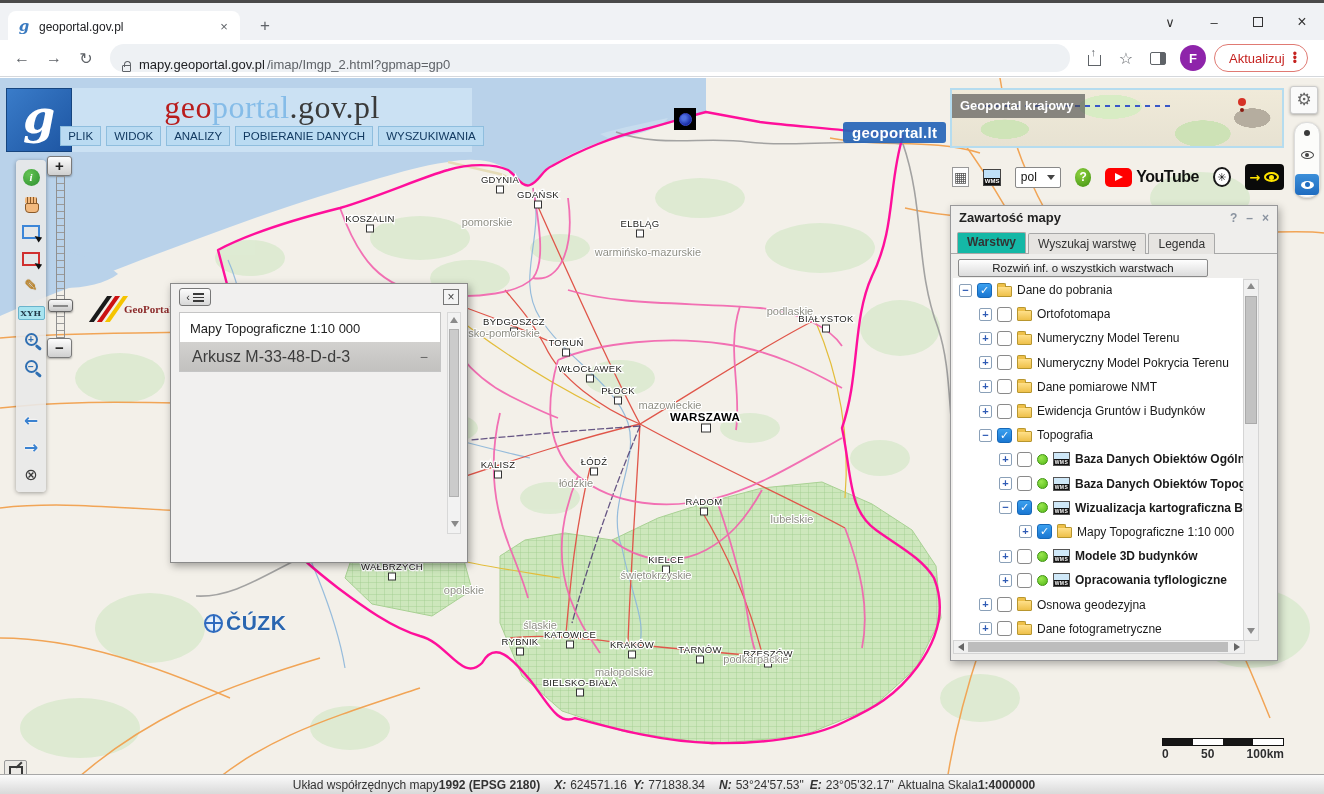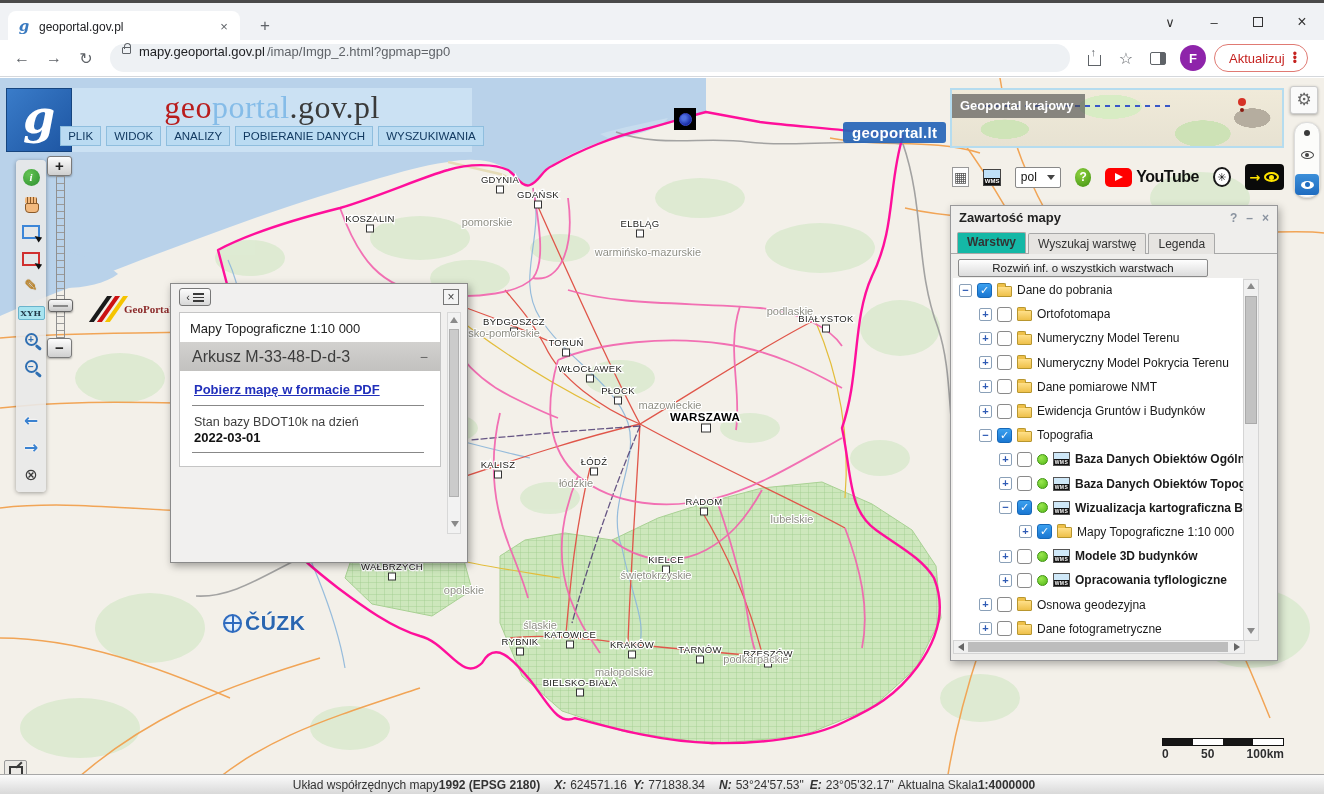--- a/index.html
+++ b/index.html
@@ -10,21 +10,21 @@
   .tab { position:absolute; left:8px; top:8px; width:232px; height:32px; background:#fff; border-radius:8px 8px 0 0; display:flex; align-items:center; padding:0 8px; gap:7px; }
   .tab-favicon { width:16px; height:16px; font:italic 700 15px/14px "DejaVu Serif",serif; color:#3a7ac0; text-align:center; }
   .tab-title { font-size:12px; color:#202124; flex:1; white-space:nowrap; overflow:hidden; }
   .tab-close { font-size:13px; color:#5f6368; width:16px; height:16px; line-height:15px; text-align:center; border-radius:50%; cursor:pointer; }
   .new-tab { position:absolute; left:252px; top:10px; width:26px; height:26px; font-size:17px; color:#5f6368; text-align:center; line-height:25px; border-radius:50%; }
   .win-controls { position:absolute; right:0; top:3px; display:flex; }
   .win-btn { width:44px; height:32px; display:flex; align-items:center; justify-content:center; font-size:13px; color:#333; }
   .win-btn .sq { width:10px; height:10px; border:1.2px solid #333; display:inline-block; }
   .chrome-bar { position:absolute; left:0; top:40px; width:1324px; height:37px; background:#fff; border-bottom:1px solid #d5d8dc; display:flex; align-items:center; padding:0 8px; gap:4px; }
   .nav-ico { width:28px; height:28px; display:flex; align-items:center; justify-content:center; font-size:16px; color:#5f6368; border-radius:50%; }
-  .addr { flex:1; height:28px; margin:0 6px; background:#eef1f4; border-radius:14px; display:flex; align-items:flex-start; padding:0 12px; gap:8px; max-width:960px; }
+  .addr { flex:1; height:28px; margin:0 6px; background:#eef1f4; border-radius:14px; display:flex; align-items:flex-end; padding:0 12px; gap:8px; max-width:960px; }
   .lock { width:9px; height:7px; border:1.4px solid #5f6368; border-radius:1px; position:relative; margin-top:3px; }
   .lock::before { content:""; position:absolute; left:1px; top:-5px; width:5px; height:5px; border:1.4px solid #5f6368; border-bottom:none; border-radius:4px 4px 0 0; }
   .addr-domain { font-size:13px; color:#202124; }
   .addr-path { font-size:13px; color:#5f6368; margin-left:-6px; }
   .share-ico { width:13px; height:11px; border:1.4px solid #5f6368; border-top:none; position:relative; margin-top:4px; }
   .share-ico::after { content:"↑"; position:absolute; left:2px; top:-9px; font-size:11px; color:#5f6368; font-weight:700; }
   .star-ico { font-size:16px; color:#5f6368; }
   .panel-ico { width:16px; height:13px; border:1.5px solid #5f6368; border-radius:2px; position:relative; }
   .panel-ico::after { content:""; position:absolute; right:0; top:0; width:5px; height:100%; background:#5f6368; }
   .avatar { width:26px; height:26px; border-radius:50%; background:#8e24aa; color:#fff; font-size:13px; font-weight:700; display:flex; align-items:center; justify-content:center; margin:0 4px; }
@@ -36,21 +36,21 @@
   #map-svg { position:absolute; left:0; top:0; }
   .city-label { font:9.5px "Liberation Sans",sans-serif; fill:#22221f; paint-order:stroke; stroke:#ffffff; stroke-width:2.4px; letter-spacing:.3px; }
   .city-label.bold { font:700 11.5px "Liberation Sans",sans-serif; fill:#000; stroke-width:3px; }
   .region-label { font:11px "Liberation Sans",sans-serif; fill:#8f8f85; paint-order:stroke; stroke:#ffffff; stroke-width:2px; }
 
   
   .wm-de { position:absolute; left:86px; top:216px; width:100px; height:34px; }
   .wm-de .stripe { position:absolute; top:2px; width:5px; height:26px; transform:skewX(-35deg); }
   .wm-de .s1{ left:12px; background:#1a1a1a;} .wm-de .s2{ left:20px; background:#cc1111;} .wm-de .s3{ left:28px; background:#f5c400;}
   .wm-de .t { position:absolute; left:38px; top:9px; font:700 11px "Liberation Serif",serif; color:#8b2a2a; }
-  .wm-cz { position:absolute; left:223px; top:533px; display:flex; align-items:center; gap:3px; }
+  .wm-cz { position:absolute; left:204px; top:533px; display:flex; align-items:center; gap:3px; }
   .wm-cz .globe { width:19px; height:19px; border:2px solid #2f6bbf; border-radius:50%; position:relative; background:radial-gradient(circle at 50% 50%, #eaf3fc 40%, #bcd6ef); }
   .wm-cz .globe::before { content:""; position:absolute; left:45%; top:0; width:2px; height:100%; background:#2f6bbf; }
   .wm-cz .globe::after { content:""; position:absolute; left:0; top:45%; width:100%; height:2px; background:#2f6bbf; }
   .wm-cz .t { font:700 21px "Liberation Sans",sans-serif; color:#2a66b0; text-shadow:0 0 2px #fff; letter-spacing:.5px; }
   .wm-lt { position:absolute; left:843px; top:44px; background:rgba(38,101,183,.92); border-radius:3px; padding:2px 9px; color:#fff; font:700 15px "Liberation Sans",sans-serif; letter-spacing:.3px; }
   .map-marker { position:absolute; left:674px; top:30px; width:22px; height:22px; background:#000; display:flex; align-items:center; justify-content:center; }
   .map-marker .orb { width:13px; height:13px; border-radius:50%; background:radial-gradient(circle at 35% 35%, #4f6fe0 20%, #1a2fa8 70%, #060d40); border:1px solid #3a4acc; }
 
   
   .gp-logo { position:absolute; left:6px; top:10px; width:66px; height:64px; background:linear-gradient(135deg,#3a7cc9,#1d55a2); border:1px solid #16457f; display:flex; align-items:center; justify-content:center; }
@@ -476,27 +476,20 @@
         <span class="burger"></span>
       </div>
       <div class="dlg-close">×</div>
     </div>
     <div class="dlg-content">
       <div class="dlg-title">Mapy Topograficzne 1:10 000</div>
       <div class="dlg-sheet">
         <span class="sheet-t">Arkusz M-33-48-D-d-3</span>
         <span class="min">−</span>
       </div>
-      <div class="dlg-body">
-        <a class="pdf-link" href="#">Pobierz mapę w formacie PDF</a>
-        <div class="rule"></div>
-        <div class="stan">Stan bazy BDOT10k na dzień</div>
-        <div class="stan-date">2022-03-01</div>
-        <div class="rule"></div>
-      </div>
     </div>
     <div class="dlg-scroll">
       <div class="arr up"></div>
       <div class="dlg-thumb"></div>
       <div class="arr down" style="position:absolute; bottom:2px; left:3px;"></div>
     </div>
   </div>
 
   <div class="minimap" title="Geoportal krajowy">
     <div class="mini-label">Geoportal krajowy</div>

